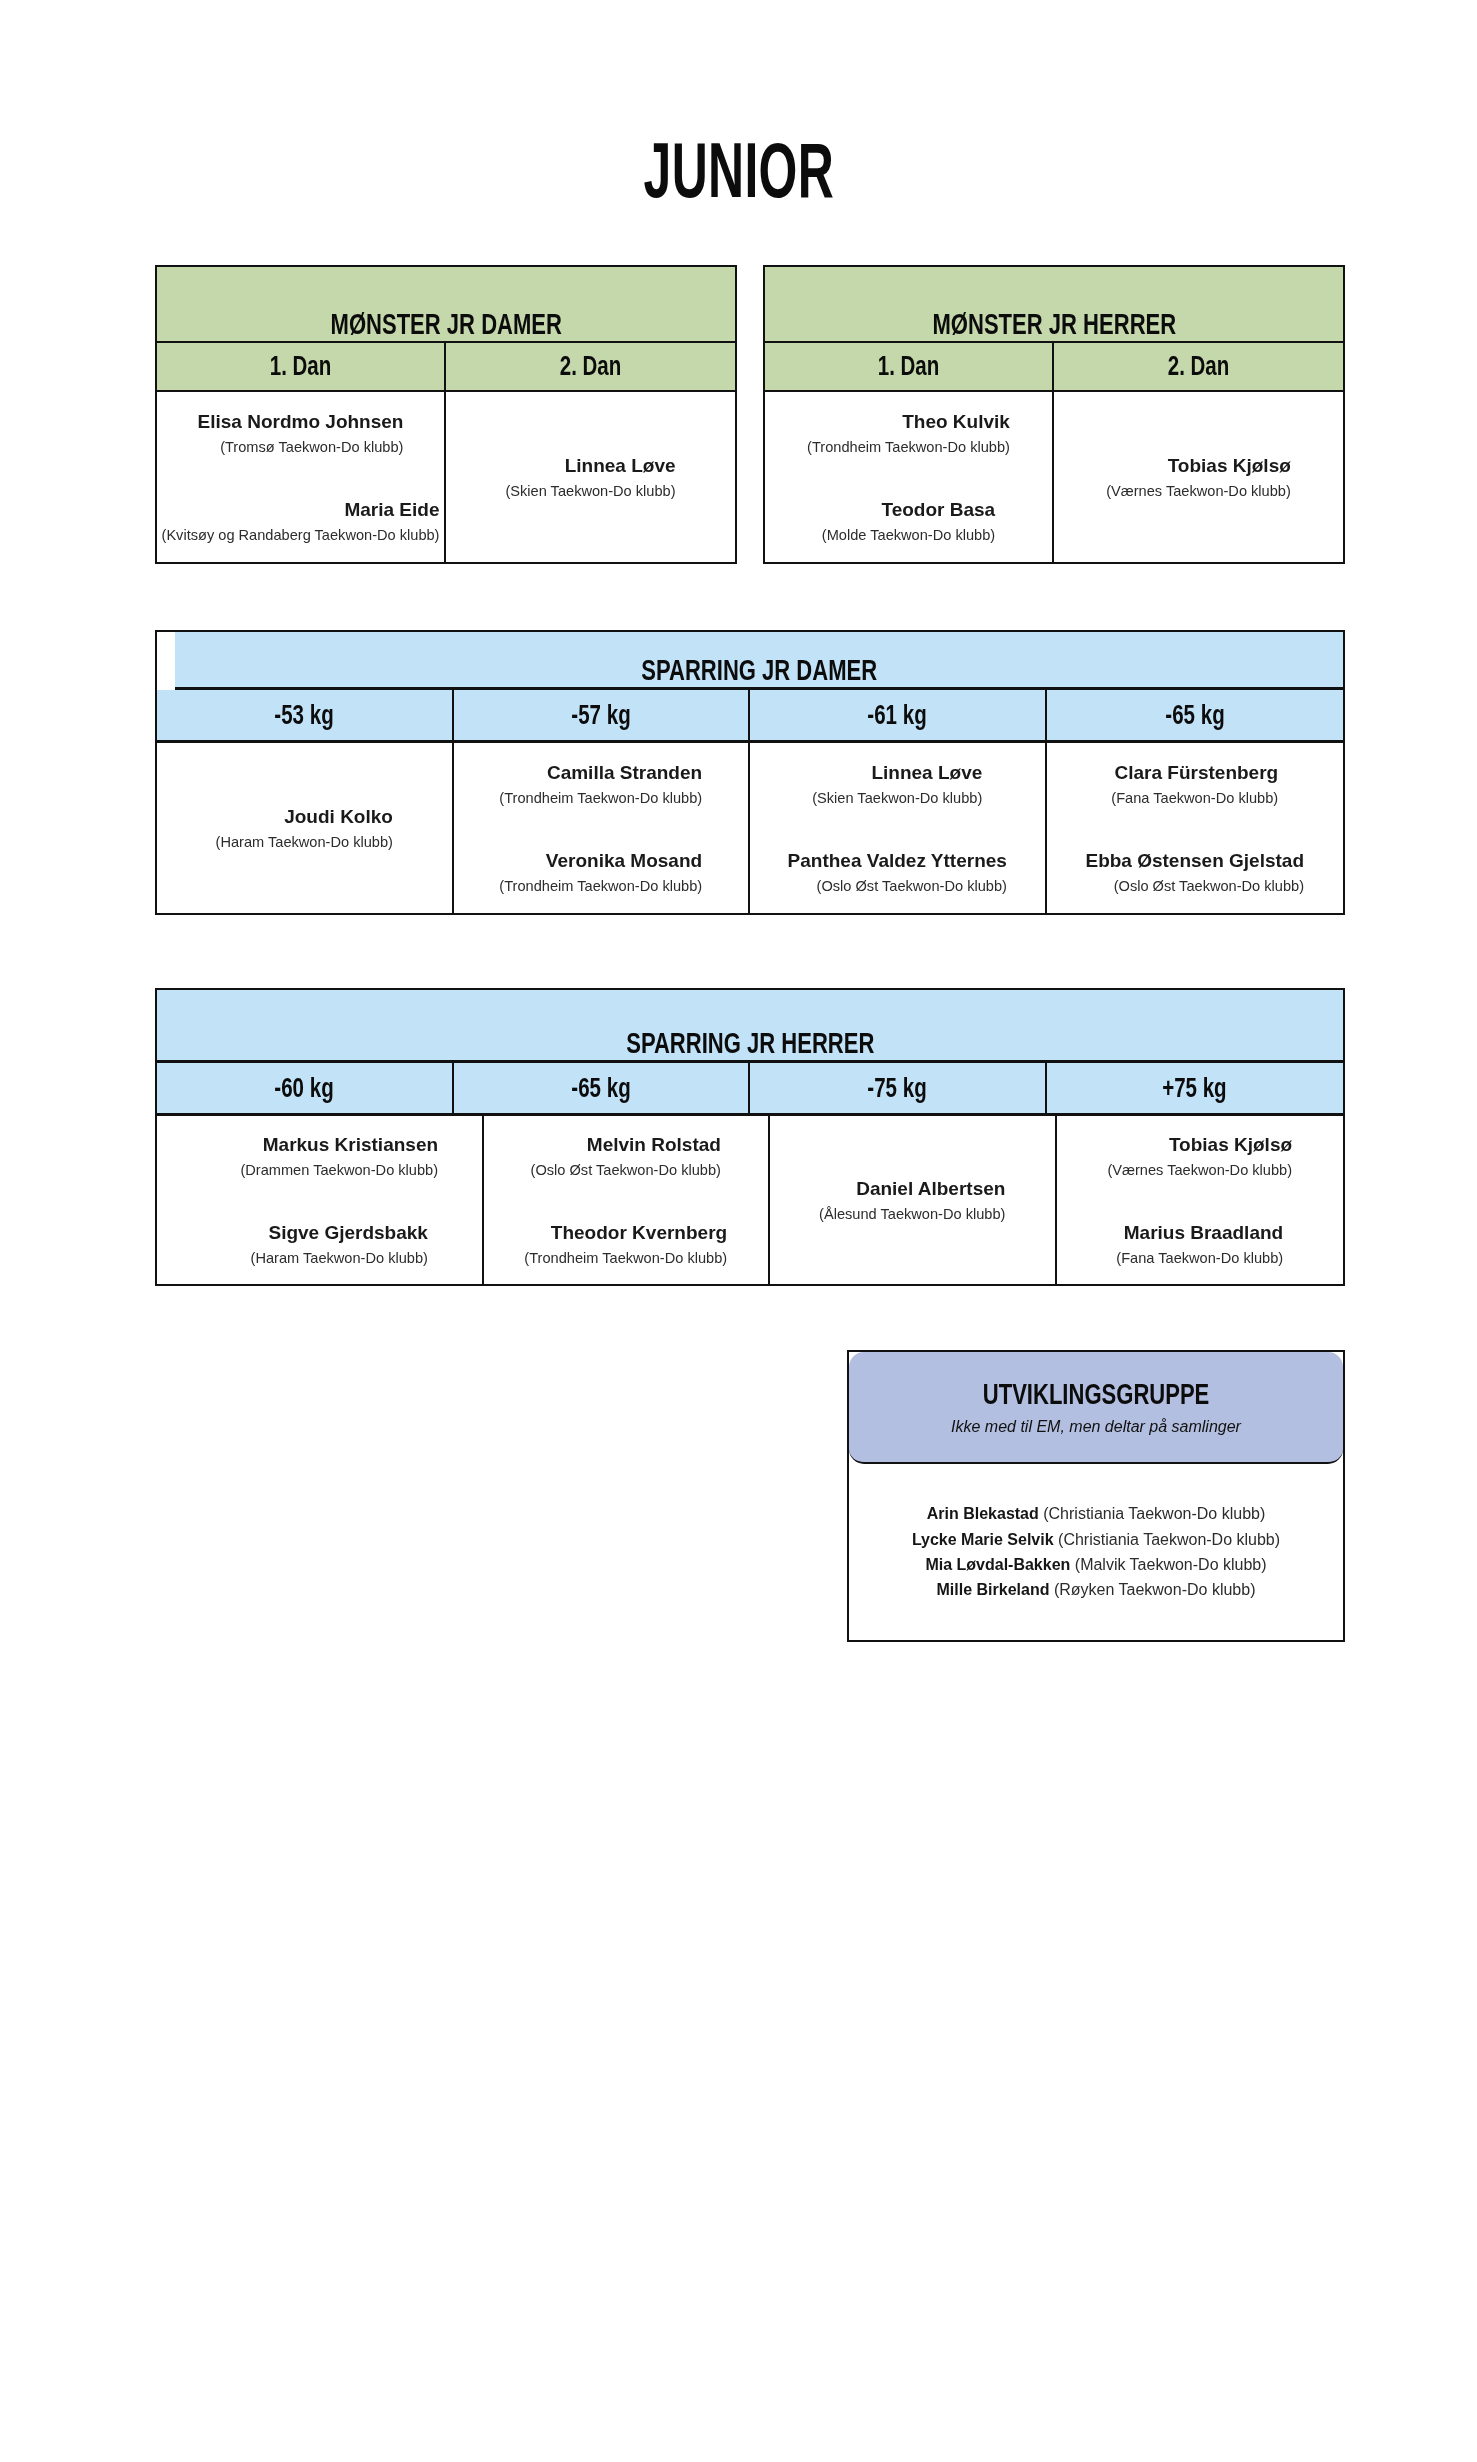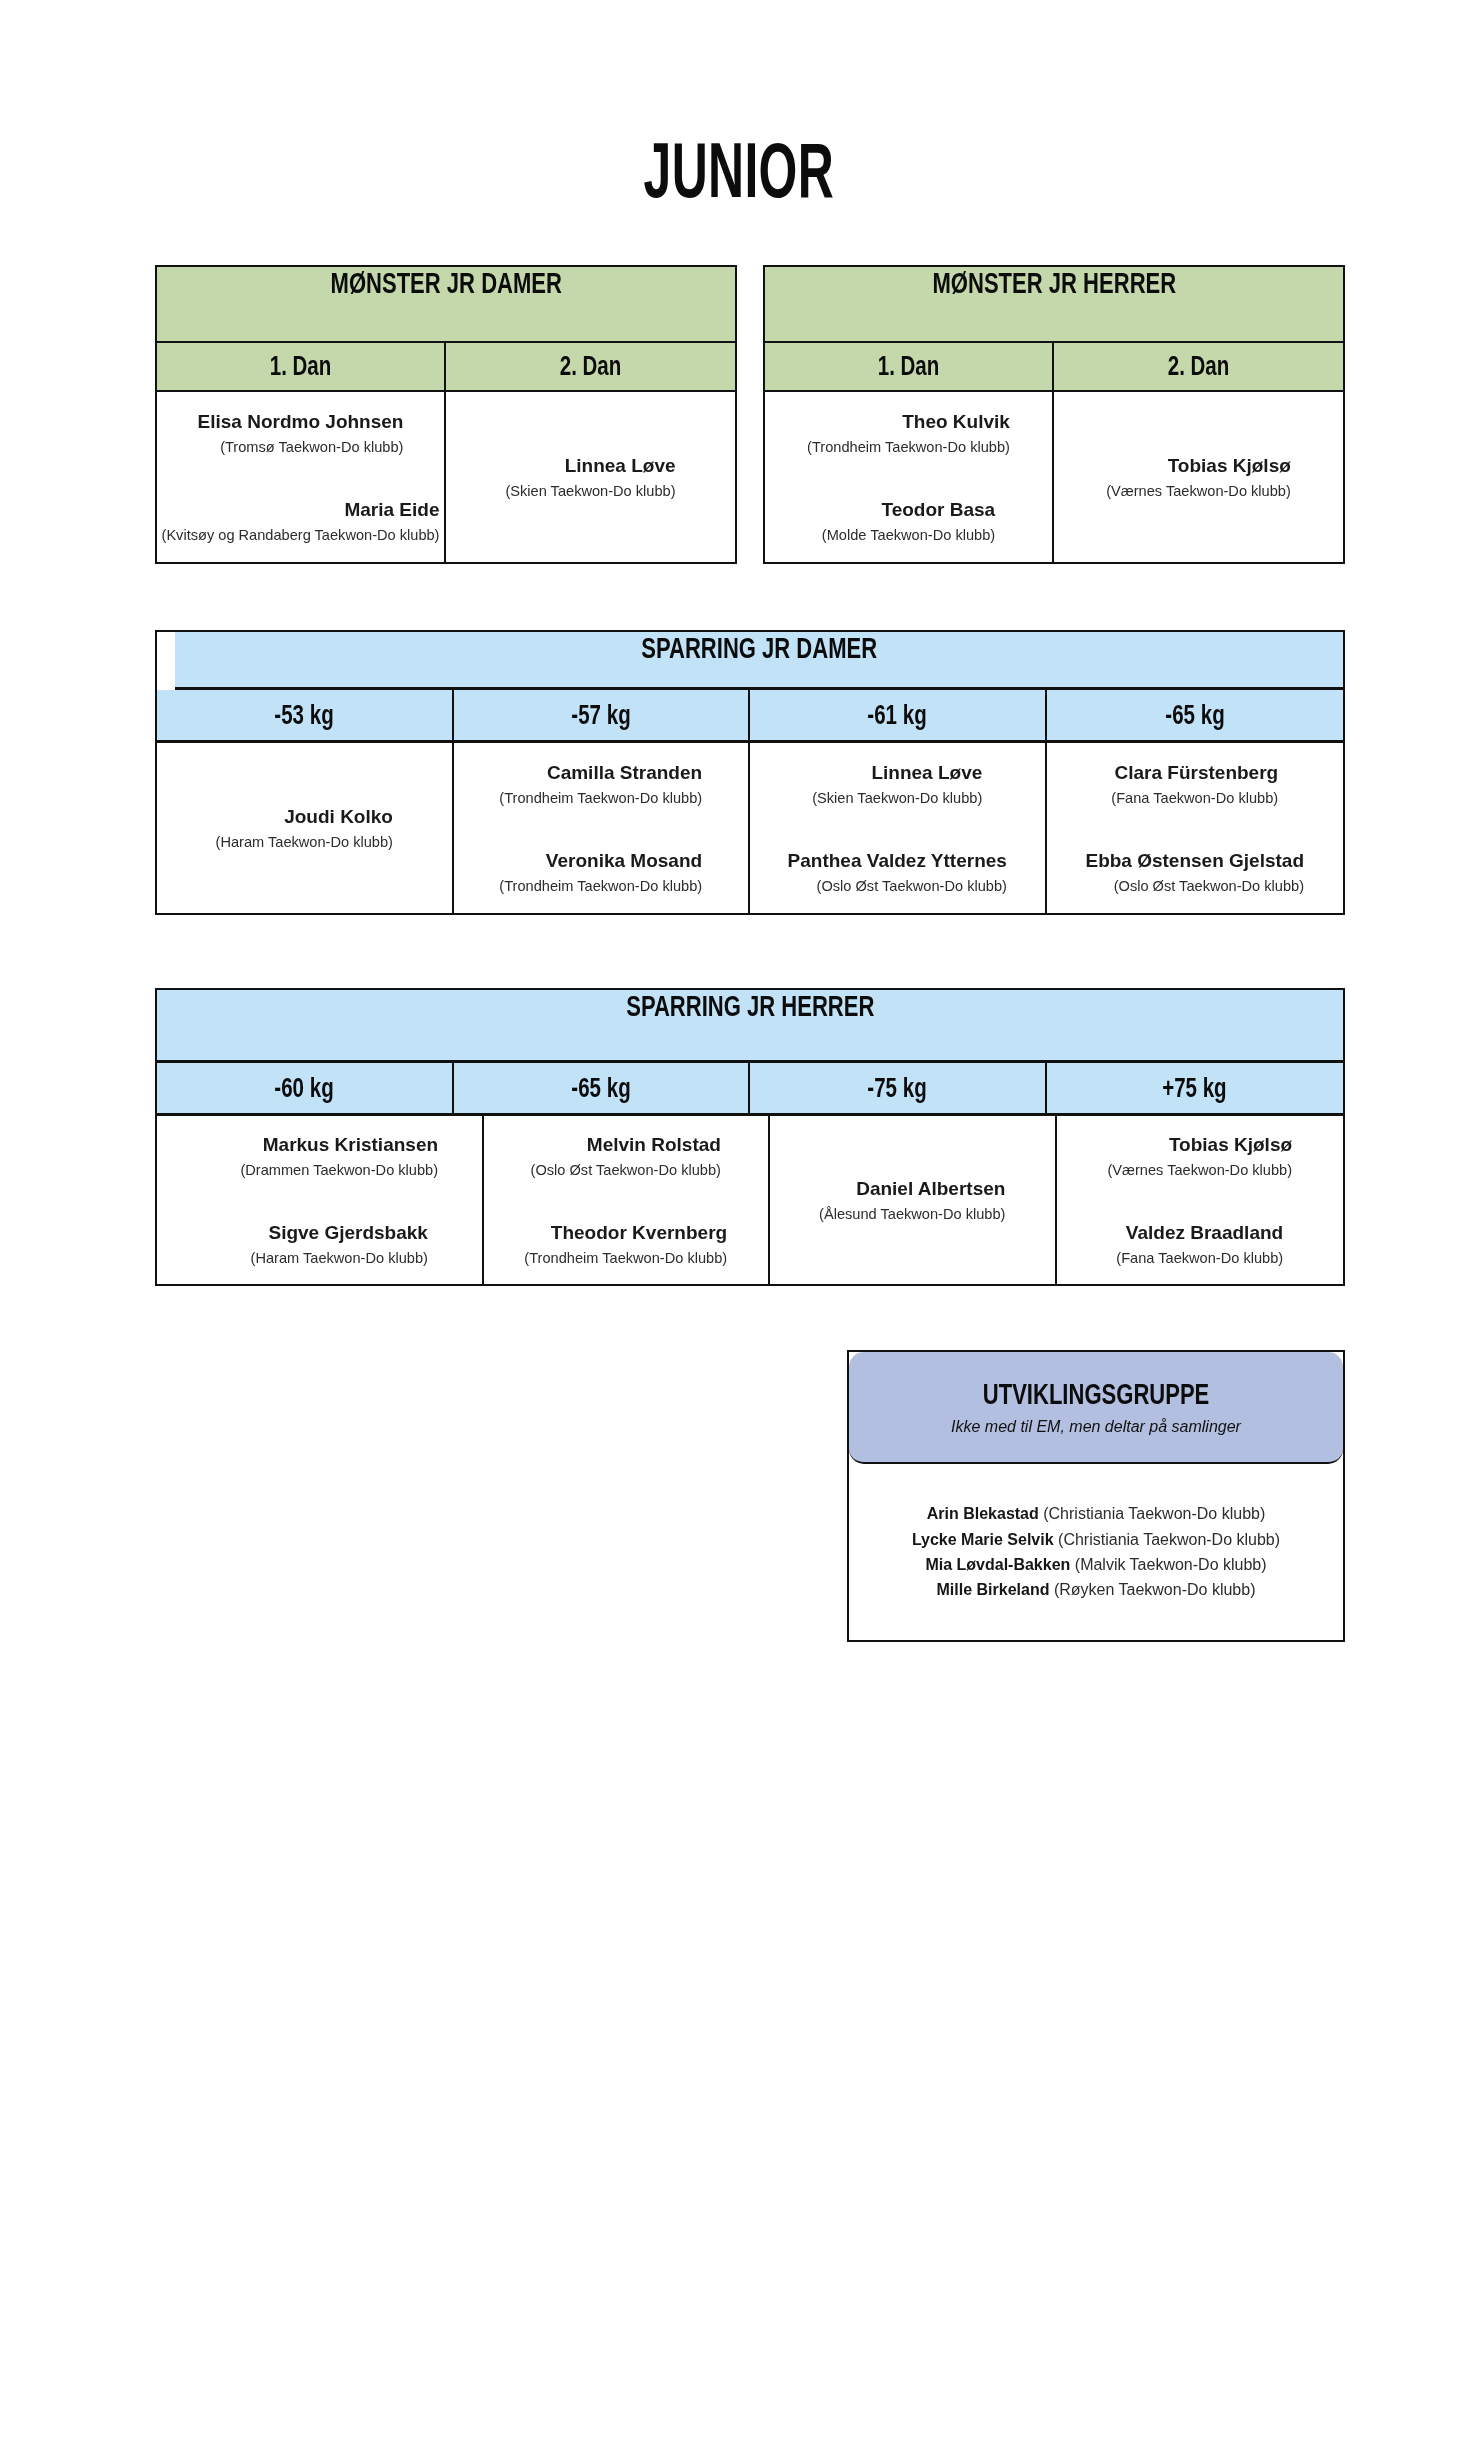--- a/index.html
+++ b/index.html
@@ -22,21 +22,21 @@
   }
 
   .tbl{
     position:absolute;
     box-sizing:border-box;
     border:2.1px solid var(--border);
     background:#fff;
   }
   .row{box-sizing:border-box;}
   .row.title{
-    display:flex;align-items:flex-start;justify-content:center;
+    display:flex;align-items:flex-end;justify-content:center;
     border-bottom:2.1px solid var(--border);
   }
   .tbl.blue .row.title{border-bottom:3.1px solid var(--border);}
   .subs{
     display:grid;
     border-bottom:2.1px solid var(--border);
   }
   .tbl.blue .subs{border-bottom:3.1px solid var(--border);}
   .cols-2{grid-template-columns:1fr 1fr;}
   .cols-4{grid-template-columns:repeat(4,1fr);}
@@ -270,21 +270,21 @@
           <div class="name">Daniel Albertsen</div>
           <div class="club">(Ålesund Taekwon-Do klubb)</div>
         </div>
       </div>
       <div class="cell">
         <div class="entry">
           <div class="name">Tobias Kjølsø</div>
           <div class="club">(Værnes Taekwon-Do klubb)</div>
         </div>
         <div class="entry">
-          <div class="name">Valdez Braadland</div>
+          <div class="name">Marius Braadland</div>
           <div class="club">(Fana Taekwon-Do klubb)</div>
         </div>
       </div>
     </div>
   </section>
 
   <section class="tbl t5">
     <div class="t5-head">
       <span class="cond tbl-title">UTVIKLINGSGRUPPE</span>
       <div class="t5-sub">Ikke med til EM, men deltar på samlinger</div>

